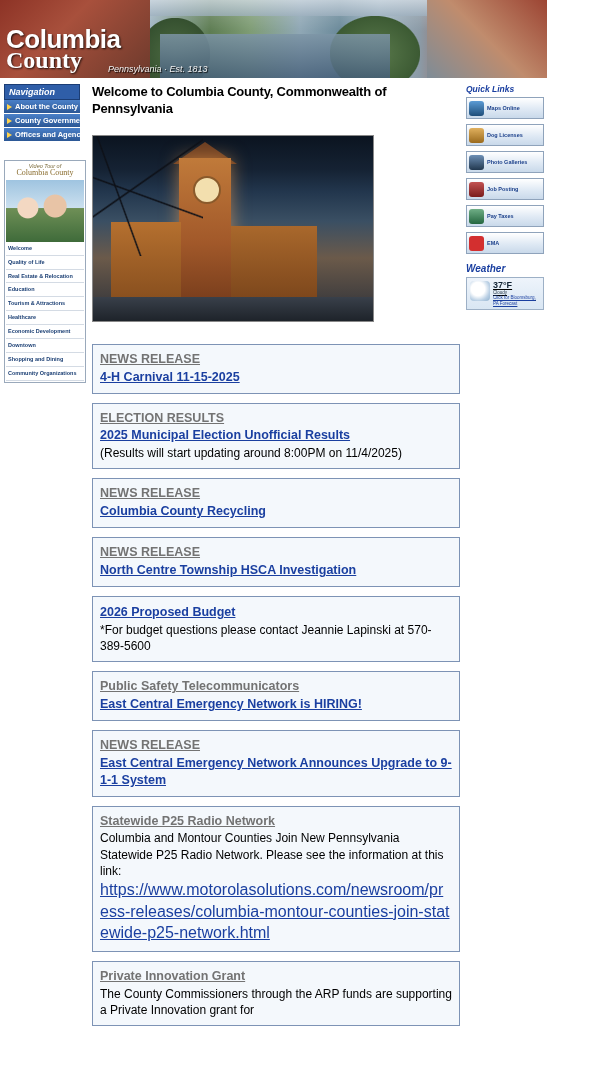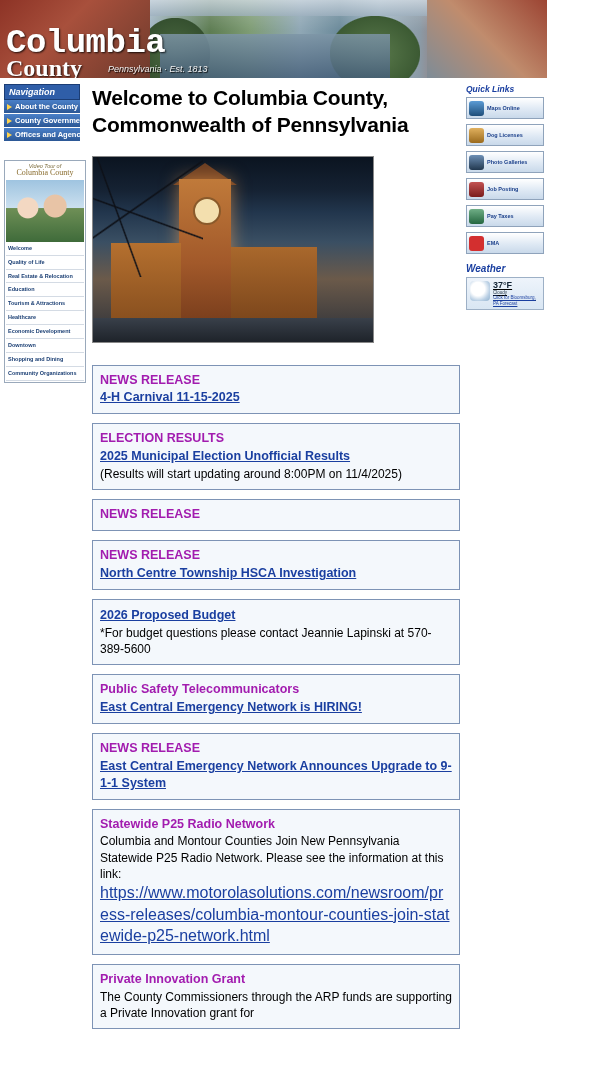--- a/index.html
+++ b/index.html
@@ -71,22 +71,22 @@
     background: linear-gradient(225deg, #9c4433 0%, #c08c6d 50%, #7e8c97 100%);
   }
   #banner .logo {
     position: absolute;
     left: 6px; top: 26px;
     color: #ffffff;
     text-shadow: 1px 1px 2px rgba(0,0,0,.8);
     line-height: 1;
   }
   #banner .logo .l1 {
-    font-family: Liberation Mono, monospace;
-    font-size: 34px;
+    font-family: Liberation Sans, sans-serif;
+    font-size: 26px;
     font-weight: bold;
     letter-spacing: -.5px;
     display: block;
   }
   #banner .logo .l2 {
     font-family: "Liberation Serif", serif;
     font-size: 24px;
     font-weight: bold;
     display: block;
     margin-top: -4px;
@@ -187,21 +187,21 @@
 
   
   #main {
     position: absolute;
     left: 92px;
     top: 84px;
     width: 368px;
   }
   h1#welcome {
     font-family: "Liberation Sans", sans-serif;
-    font-size: 21px;
+    font-size: 13px;
     font-weight: bold;
     color: #000000;
     margin: 0;
     line-height: 1.3;
     letter-spacing: -.2px;
   }
   #hero {
     margin-top: 17px;
     width: 280px;
     height: 185px;
@@ -265,22 +265,23 @@
   #news { margin-top: 22px; }
   .news-box {
     border: 1px solid #7d93b5;
     background: #f4f8fc;
     padding: 6px 7px 7px 7px;
     margin-bottom: 9px;
   }
   .news-kicker {
     font-size: 12.5px;
     font-weight: bold;
-    color: #a21caf;
+    color: #737373;
     line-height: 1.35;
+    text-decoration: underline;
   }
   .news-link {
     display: block;
     font-size: 12.5px;
     font-weight: bold;
     color: #1a3fa0;
     text-decoration: underline;
     line-height: 1.35;
     margin-top: 1px;
     cursor: pointer;
@@ -455,20 +456,21 @@
       </div>
 
       <div class="news-box">
         <div class="news-kicker">ELECTION RESULTS</div>
         <a class="news-link">2025 Municipal Election Unofficial Results</a>
         <div class="news-text">(Results will start updating around 8:00PM on 11/4/2025)</div>
       </div>
 
       <div class="news-box">
         <div class="news-kicker">NEWS RELEASE</div>
+        <a class="news-link">Columbia County Recycling</a>
       </div>
 
       <div class="news-box">
         <div class="news-kicker">NEWS RELEASE</div>
         <a class="news-link">North Centre Township HSCA Investigation</a>
       </div>
 
       <div class="news-box">
         <a class="news-link">2026 Proposed Budget</a>
         <div class="news-text">*For budget questions please contact Jeannie Lapinski at 570-389-5600</div>

